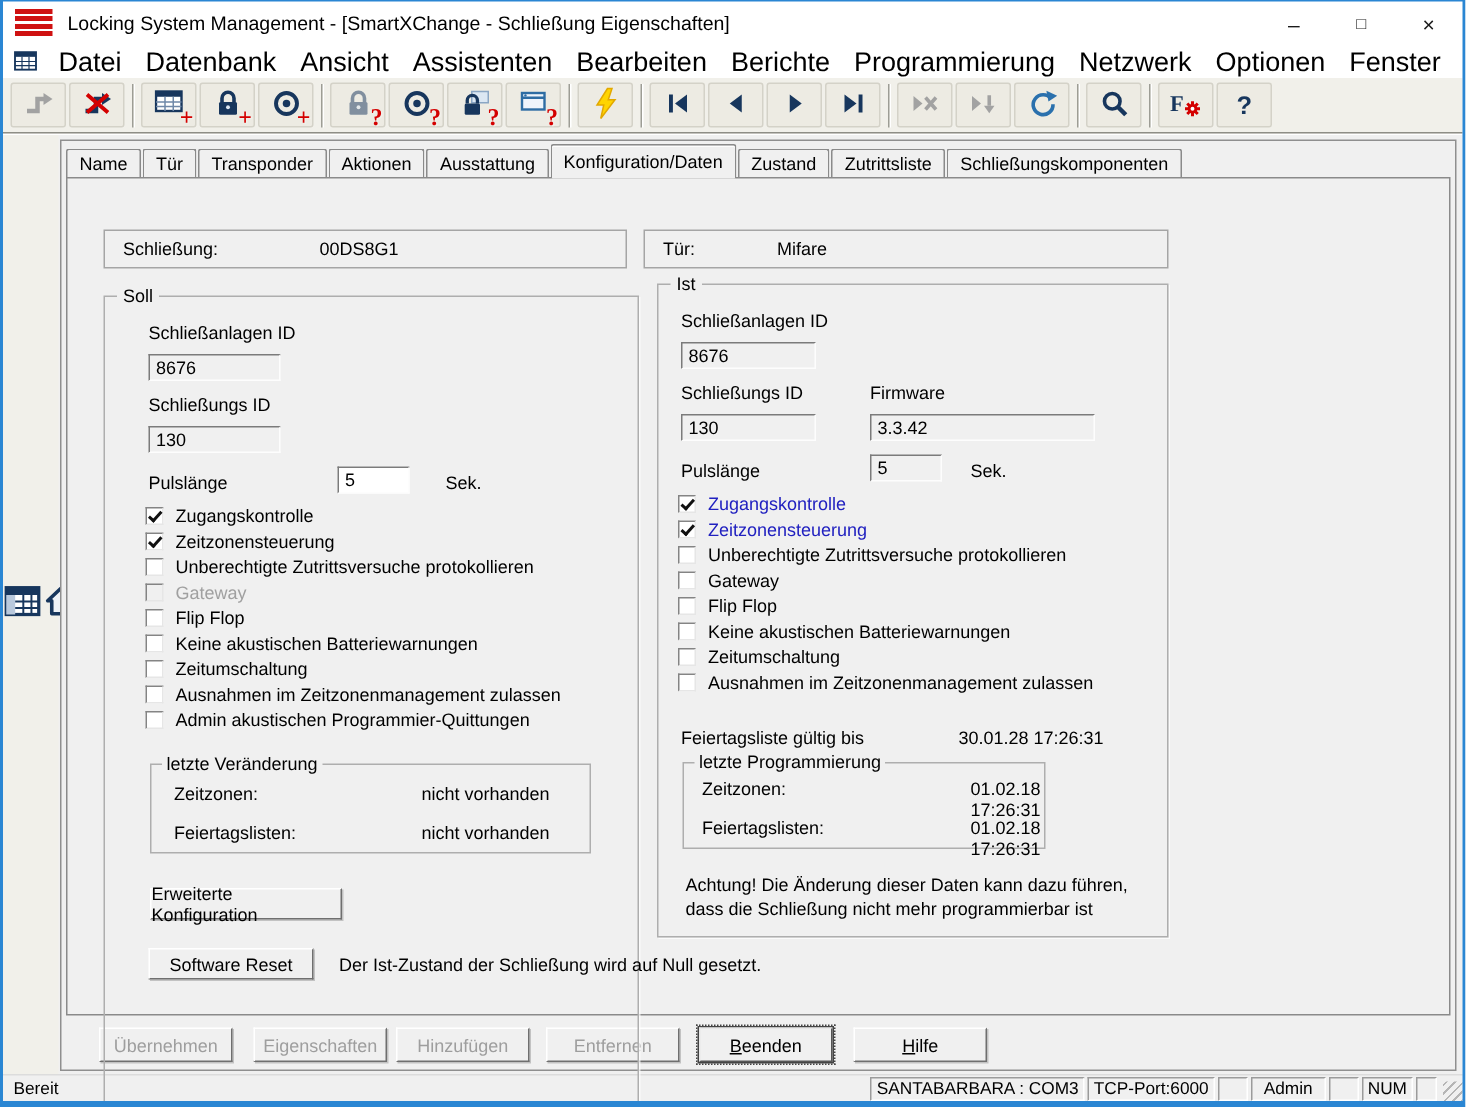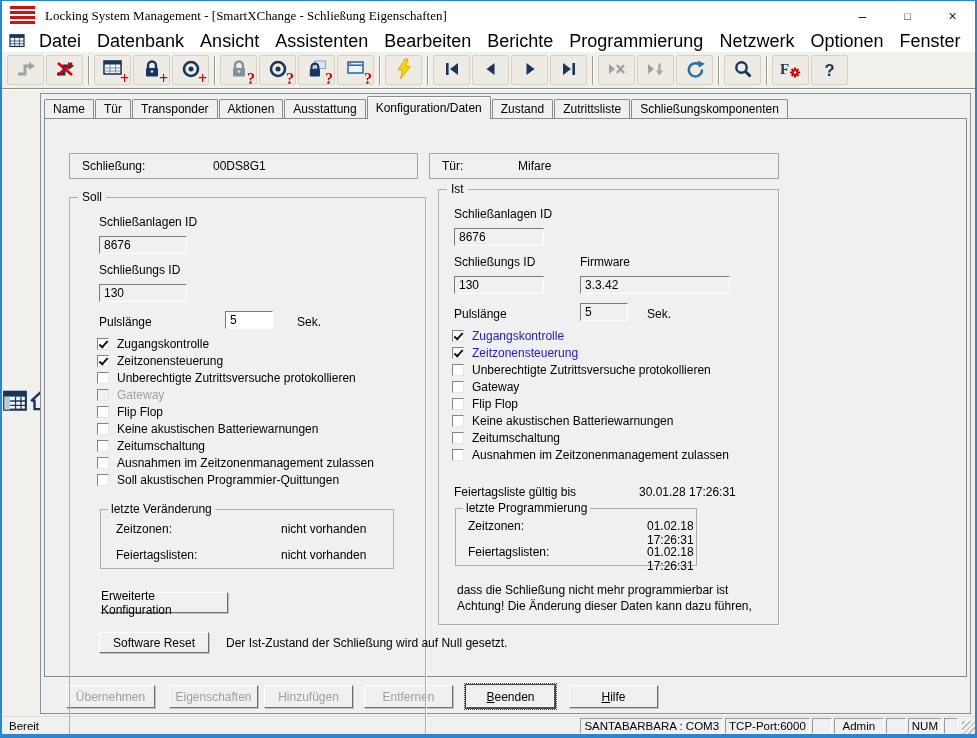--- a/index.html
+++ b/index.html
@@ -11,21 +11,21 @@
   }
   .frame { position:absolute; inset:0; border:1px solid var(--blue,#2a86d3);
     border-bottom-width:4px; border-left-width:2px; border-right-width:2px;
     z-index:90; pointer-events:none; }
 
   
   .titlebar { position:absolute; top:1px; left:2px; right:2px; height:29px;
     background:#fff; display:flex; align-items:center; }
   .app-icon { width:25px; height:19px; margin-left:8px;
     background:repeating-linear-gradient(to bottom,#cf1111 0 3.2px,#fff 3.2px 5px); }
-  .title-text { margin-left:10px; font-size:13px;font-family:Liberation Serif, serif; }
+  .title-text { margin-left:10px; font-size:13px; }
   .win-controls { margin-left:auto; display:flex; height:100%; }
   .win-btn { width:45px; height:100%; display:flex; align-items:center; justify-content:center;
     font-size:14px; color:#1a1a1a; cursor:default; }
   .win-btn.max span { font-size:11px; }
 
   
   .menubar { position:absolute; top:30px; left:2px; right:2px; height:22px; background:#fff;
     display:flex; align-items:center; font-size:18px; }
   .mdi-doc-icon { margin:0 6px 0 7px; display:flex; }
   .menu-item { padding:2px 8px; }
@@ -478,21 +478,21 @@
               <label class="cb">
                 <span class="box"></span>
                 <span class="lbl">Zeitumschaltung</span>
               </label>
               <label class="cb">
                 <span class="box"></span>
                 <span class="lbl">Ausnahmen im Zeitzonenmanagement zulassen</span>
               </label>
               <label class="cb">
                 <span class="box"></span>
-                <span class="lbl">Soll akustischen Programmier-Quittungen</span>
+                <span class="lbl">Admin akustischen Programmier-Quittungen</span>
               </label>
             </div>
 
           <div class="mini-grp" style="left:30px;top:311px;width:294px;height:60px">
             <span class="legend">letzte Veränderung</span>
             <span class="abs" style="left:15px;top:12px">Zeitzonen:</span>
             <span class="abs" style="left:180px;top:12px">nicht vorhanden</span>
             <span class="abs" style="left:15px;top:38px">Feiertagslisten:</span>
             <span class="abs" style="left:180px;top:38px">nicht vorhanden</span>
           </div>
@@ -551,22 +551,22 @@
 
           <div class="mini-grp" style="left:16px;top:318px;width:242px;height:58px">
             <span class="legend">letzte Programmierung</span>
             <span class="abs" style="left:12px;top:10px">Zeitzonen:</span>
             <span class="abs" style="left:191px;top:10px">01.02.18 17:26:31</span>
             <span class="abs" style="left:12px;top:36px">Feiertagslisten:</span>
             <span class="abs" style="left:191px;top:36px">01.02.18 17:26:31</span>
           </div>
 
           <div class="warning">
+            <div>Achtung! Die Änderung dieser Daten kann dazu führen,</div>
             <div>dass die Schließung nicht mehr programmierbar ist</div>
-            <div>Achtung! Die Änderung dieser Daten kann dazu führen,</div>
           </div>
         </div>
 
         <div class="btn sw-reset-btn">Software Reset</div>
         <span class="sw-reset-note">Der Ist-Zustand der Schließung wird auf Null gesetzt.</span>
       </div>
 
       <div class="footer" id="footer">
           <div class="btn disabled" style="left: 22px;">Übernehmen</div>
           <div class="btn disabled" style="left: 125px;">Eigenschaften</div>

